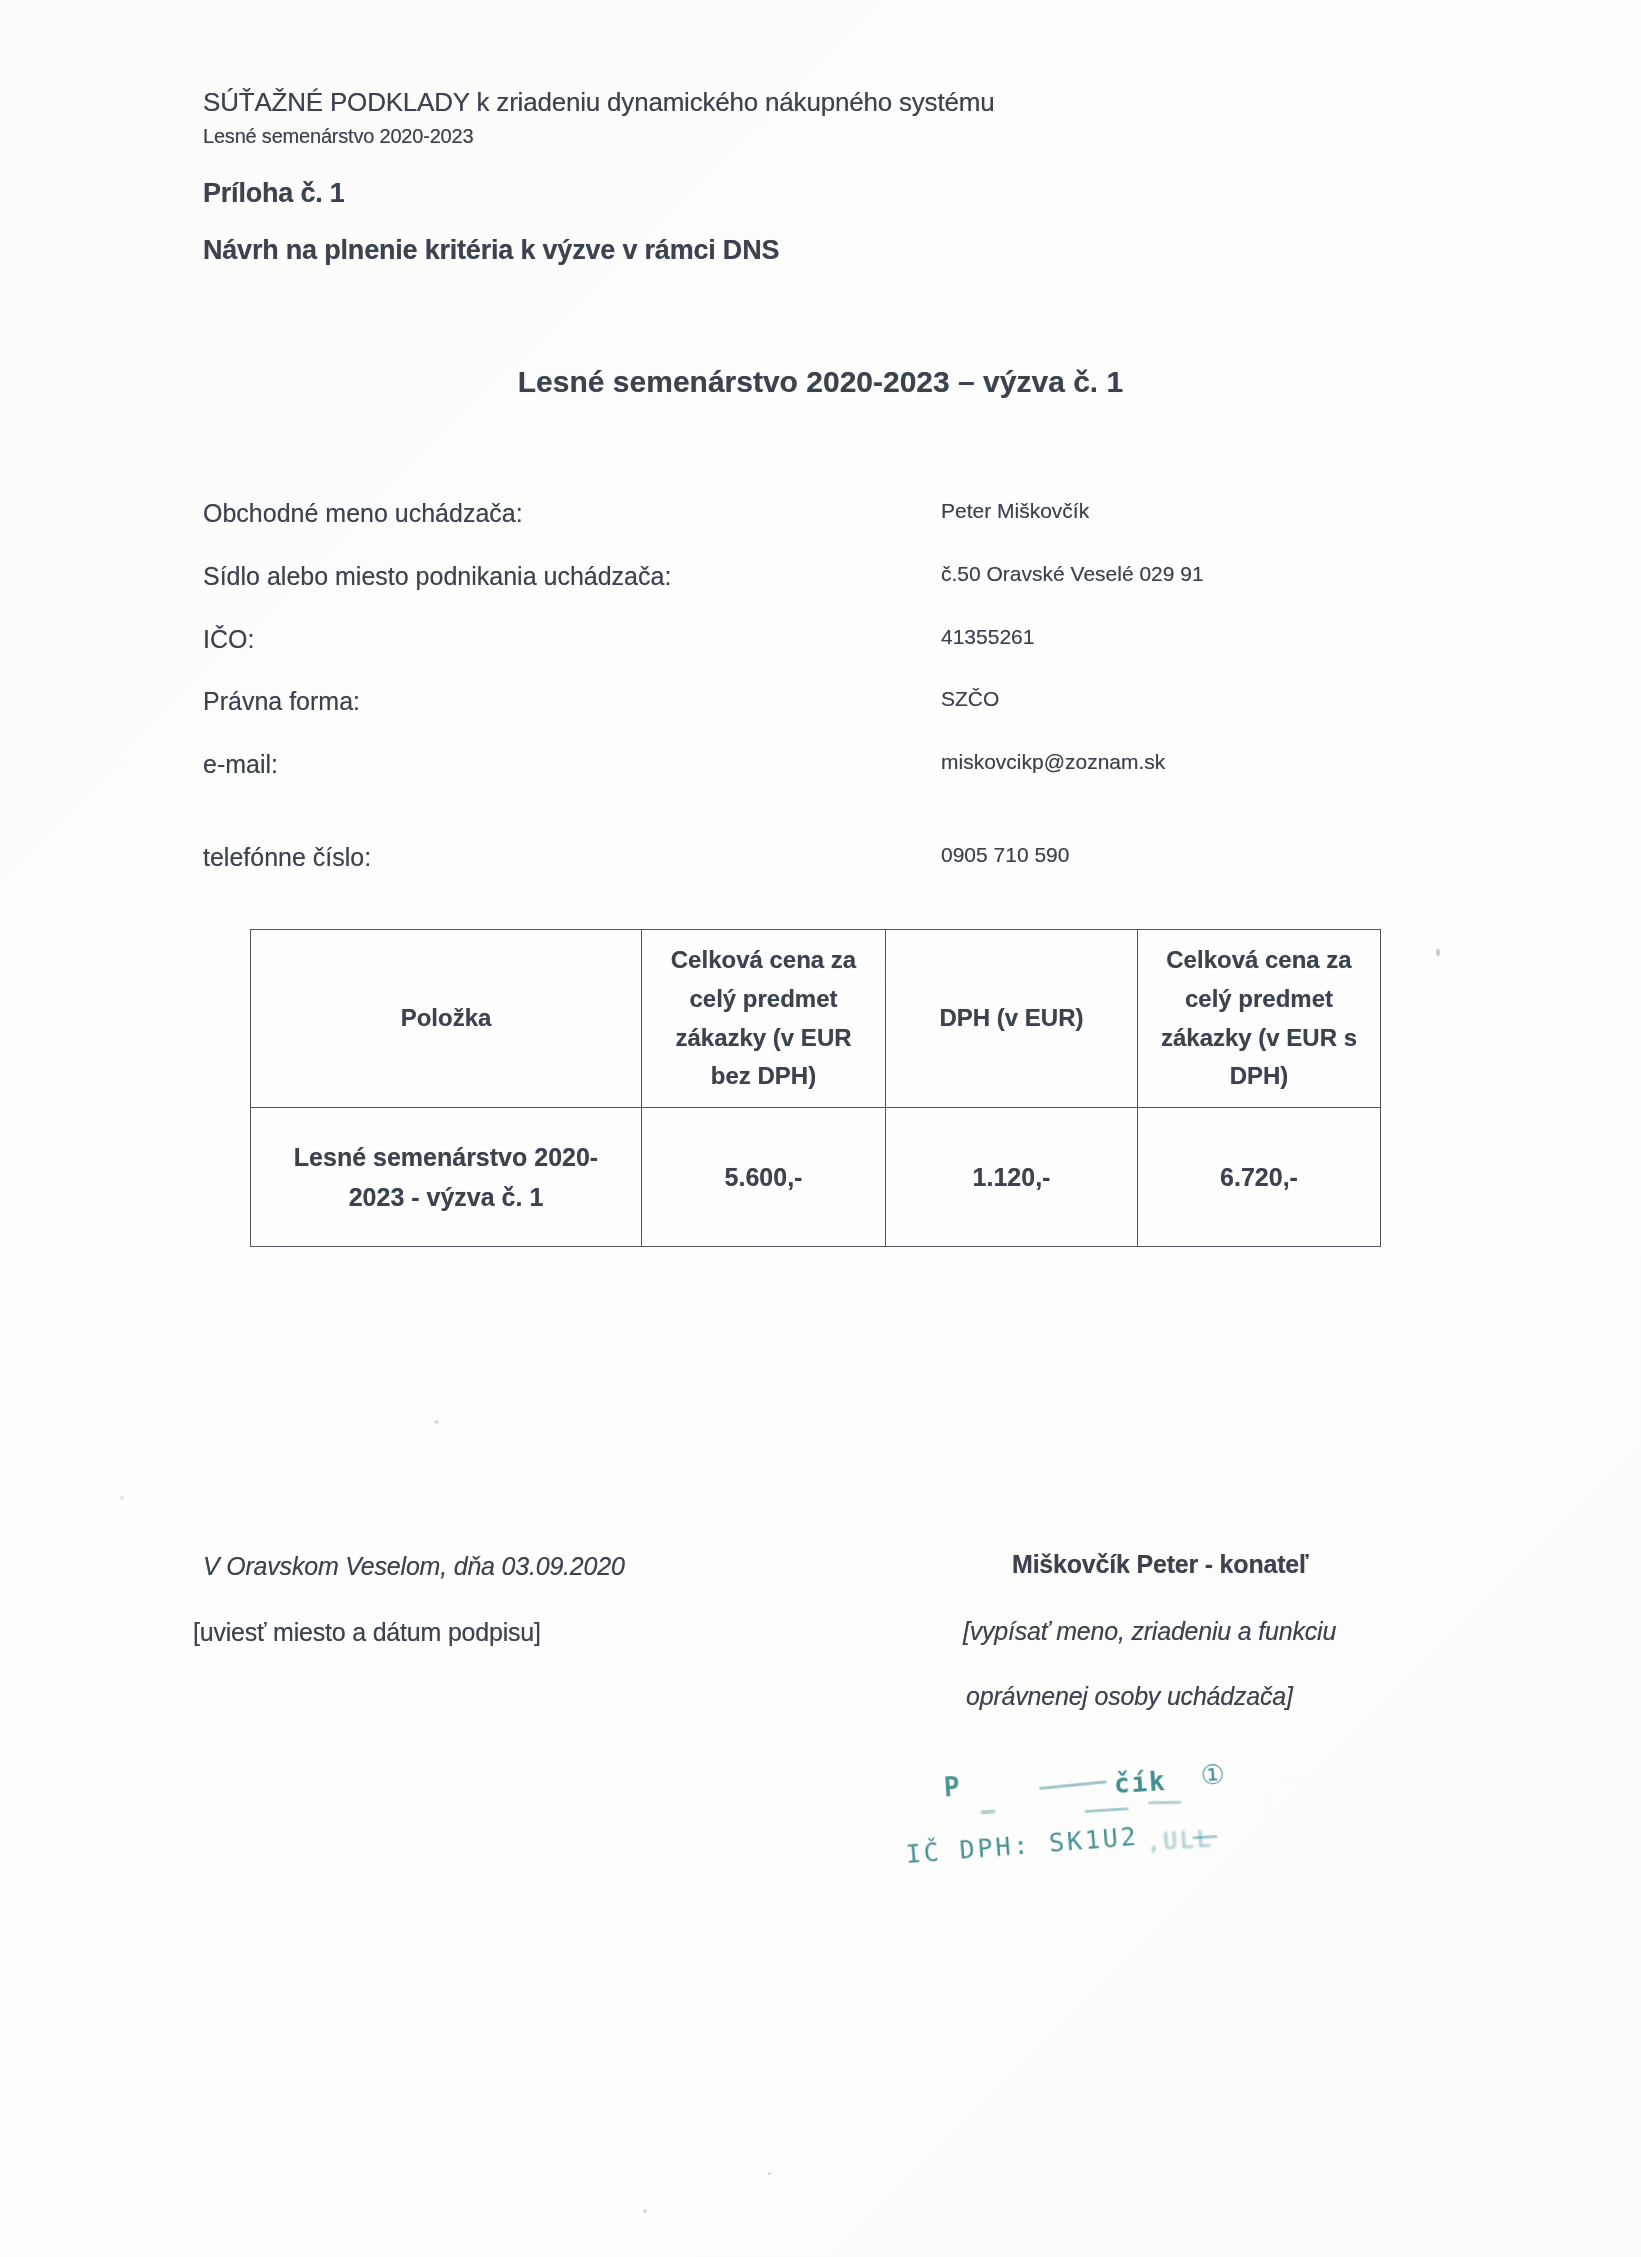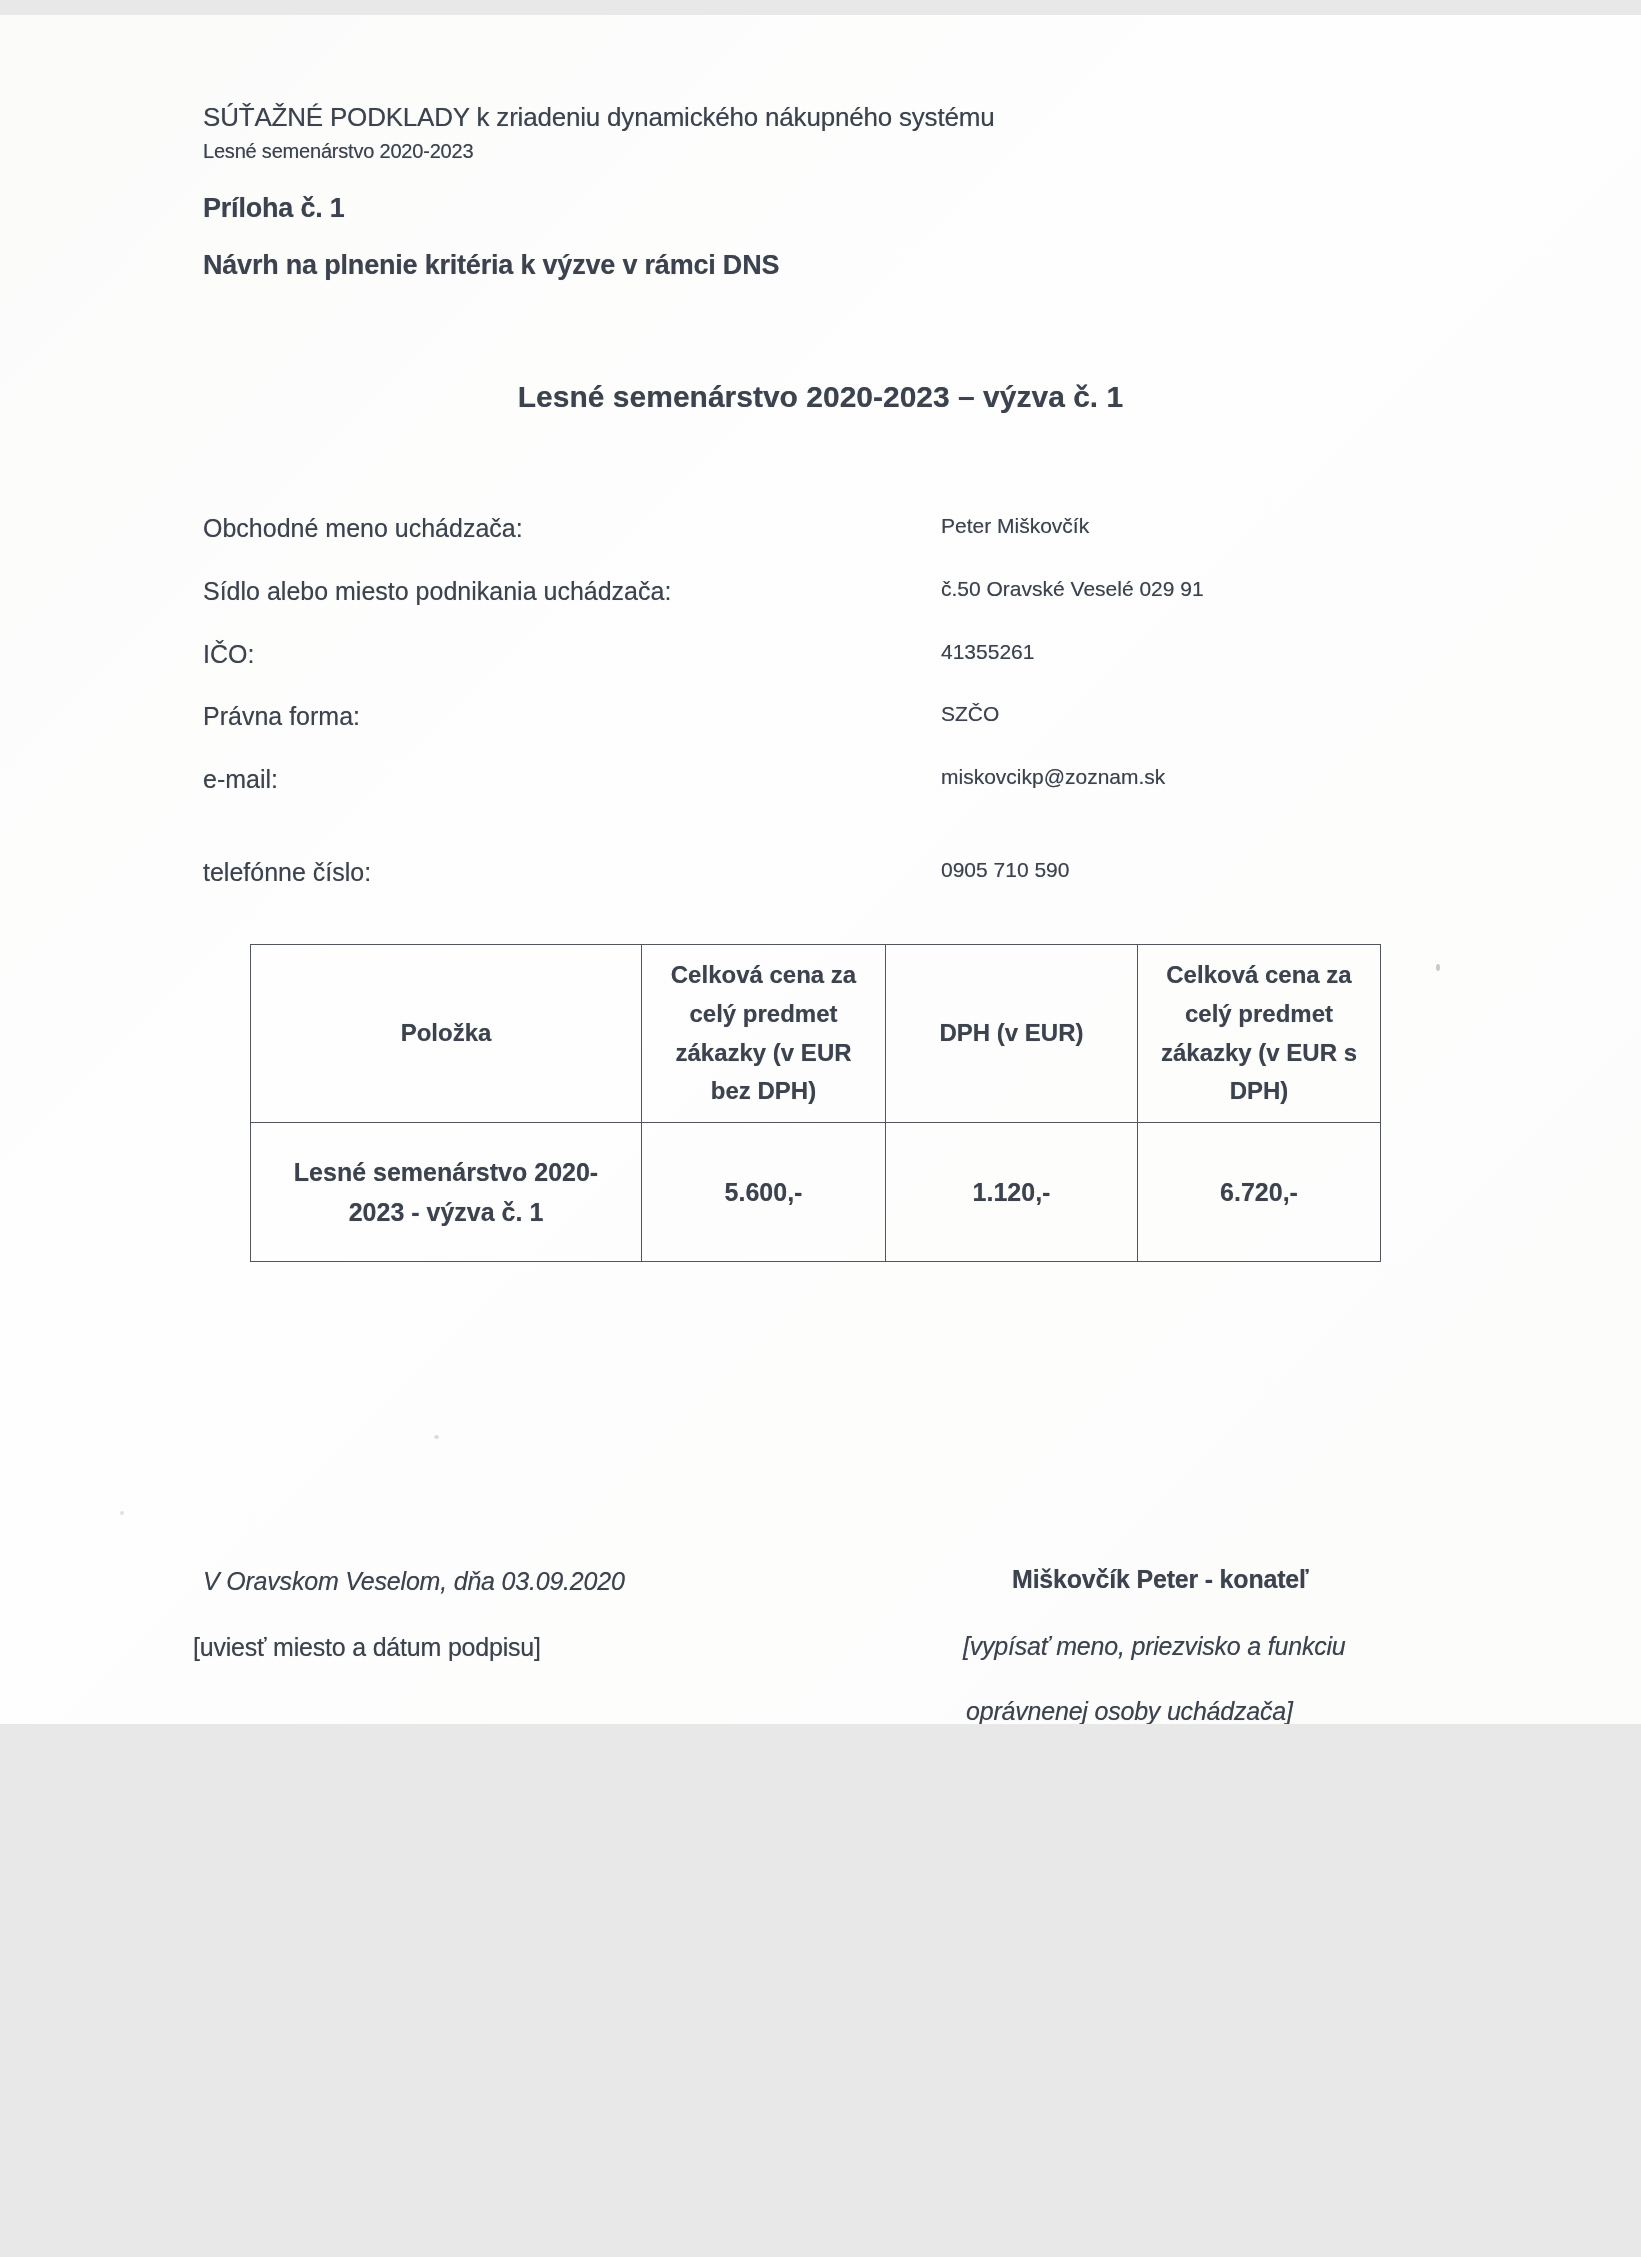--- a/index.html
+++ b/index.html
@@ -1,20 +1,20 @@
 <!DOCTYPE html>
 <html><head>
 <meta charset="utf-8">
 <style>
   html, body { margin: 0; padding: 0; background: #e8e8e8; }
   .page {
     position: relative;
     width: 1641px;
-    height: 1709px;
-    margin: 15px auto;
+    height: 2257px;
+    margin: 0 auto;
     background: linear-gradient(135deg, #fbfbfa 0%, #fefefe 40%, #fcfcfb 100%);
     overflow: hidden;
     font-family: "Liberation Sans", sans-serif;
     color: #3c434e;
   }
   .doc-text {
     position: absolute;
     white-space: nowrap;
     text-shadow: 0 0 0.7px rgba(60,67,78,0.55);
     letter-spacing: -0.2px;
@@ -145,21 +145,21 @@
       <td>1.120,-</td>
       <td>6.720,-</td>
     </tr>
   </tbody>
     </table>
 
   <div>
     <div class="doc-text sig-left-1">V Oravskom Veselom, dňa 03.09.2020</div>
     <div class="doc-text sig-left-2">[uviesť miesto a dátum podpisu]</div>
     <div class="doc-text sig-right-1">Miškovčík Peter - konateľ</div>
-    <div class="doc-text sig-right-2">[vypísať meno, priezvisko a funkciu</div>
+    <div class="doc-text sig-right-2">[vypísať meno, zriadeniu a funkciu</div>
     <div class="doc-text sig-right-3">oprávnenej osoby uchádzača]</div>
   </div>
 
   <div class="stamp">
     <span class="stamp-initial">P</span>
     <span class="stamp-name-frag">čík</span>
     <span class="stamp-badge">①</span>
     <span class="stamp-vat">IČ DPH: SK1U2</span>
     <span class="stamp-vat-tail">,ULL</span>
     <i class="stamp-stroke s1"></i>

